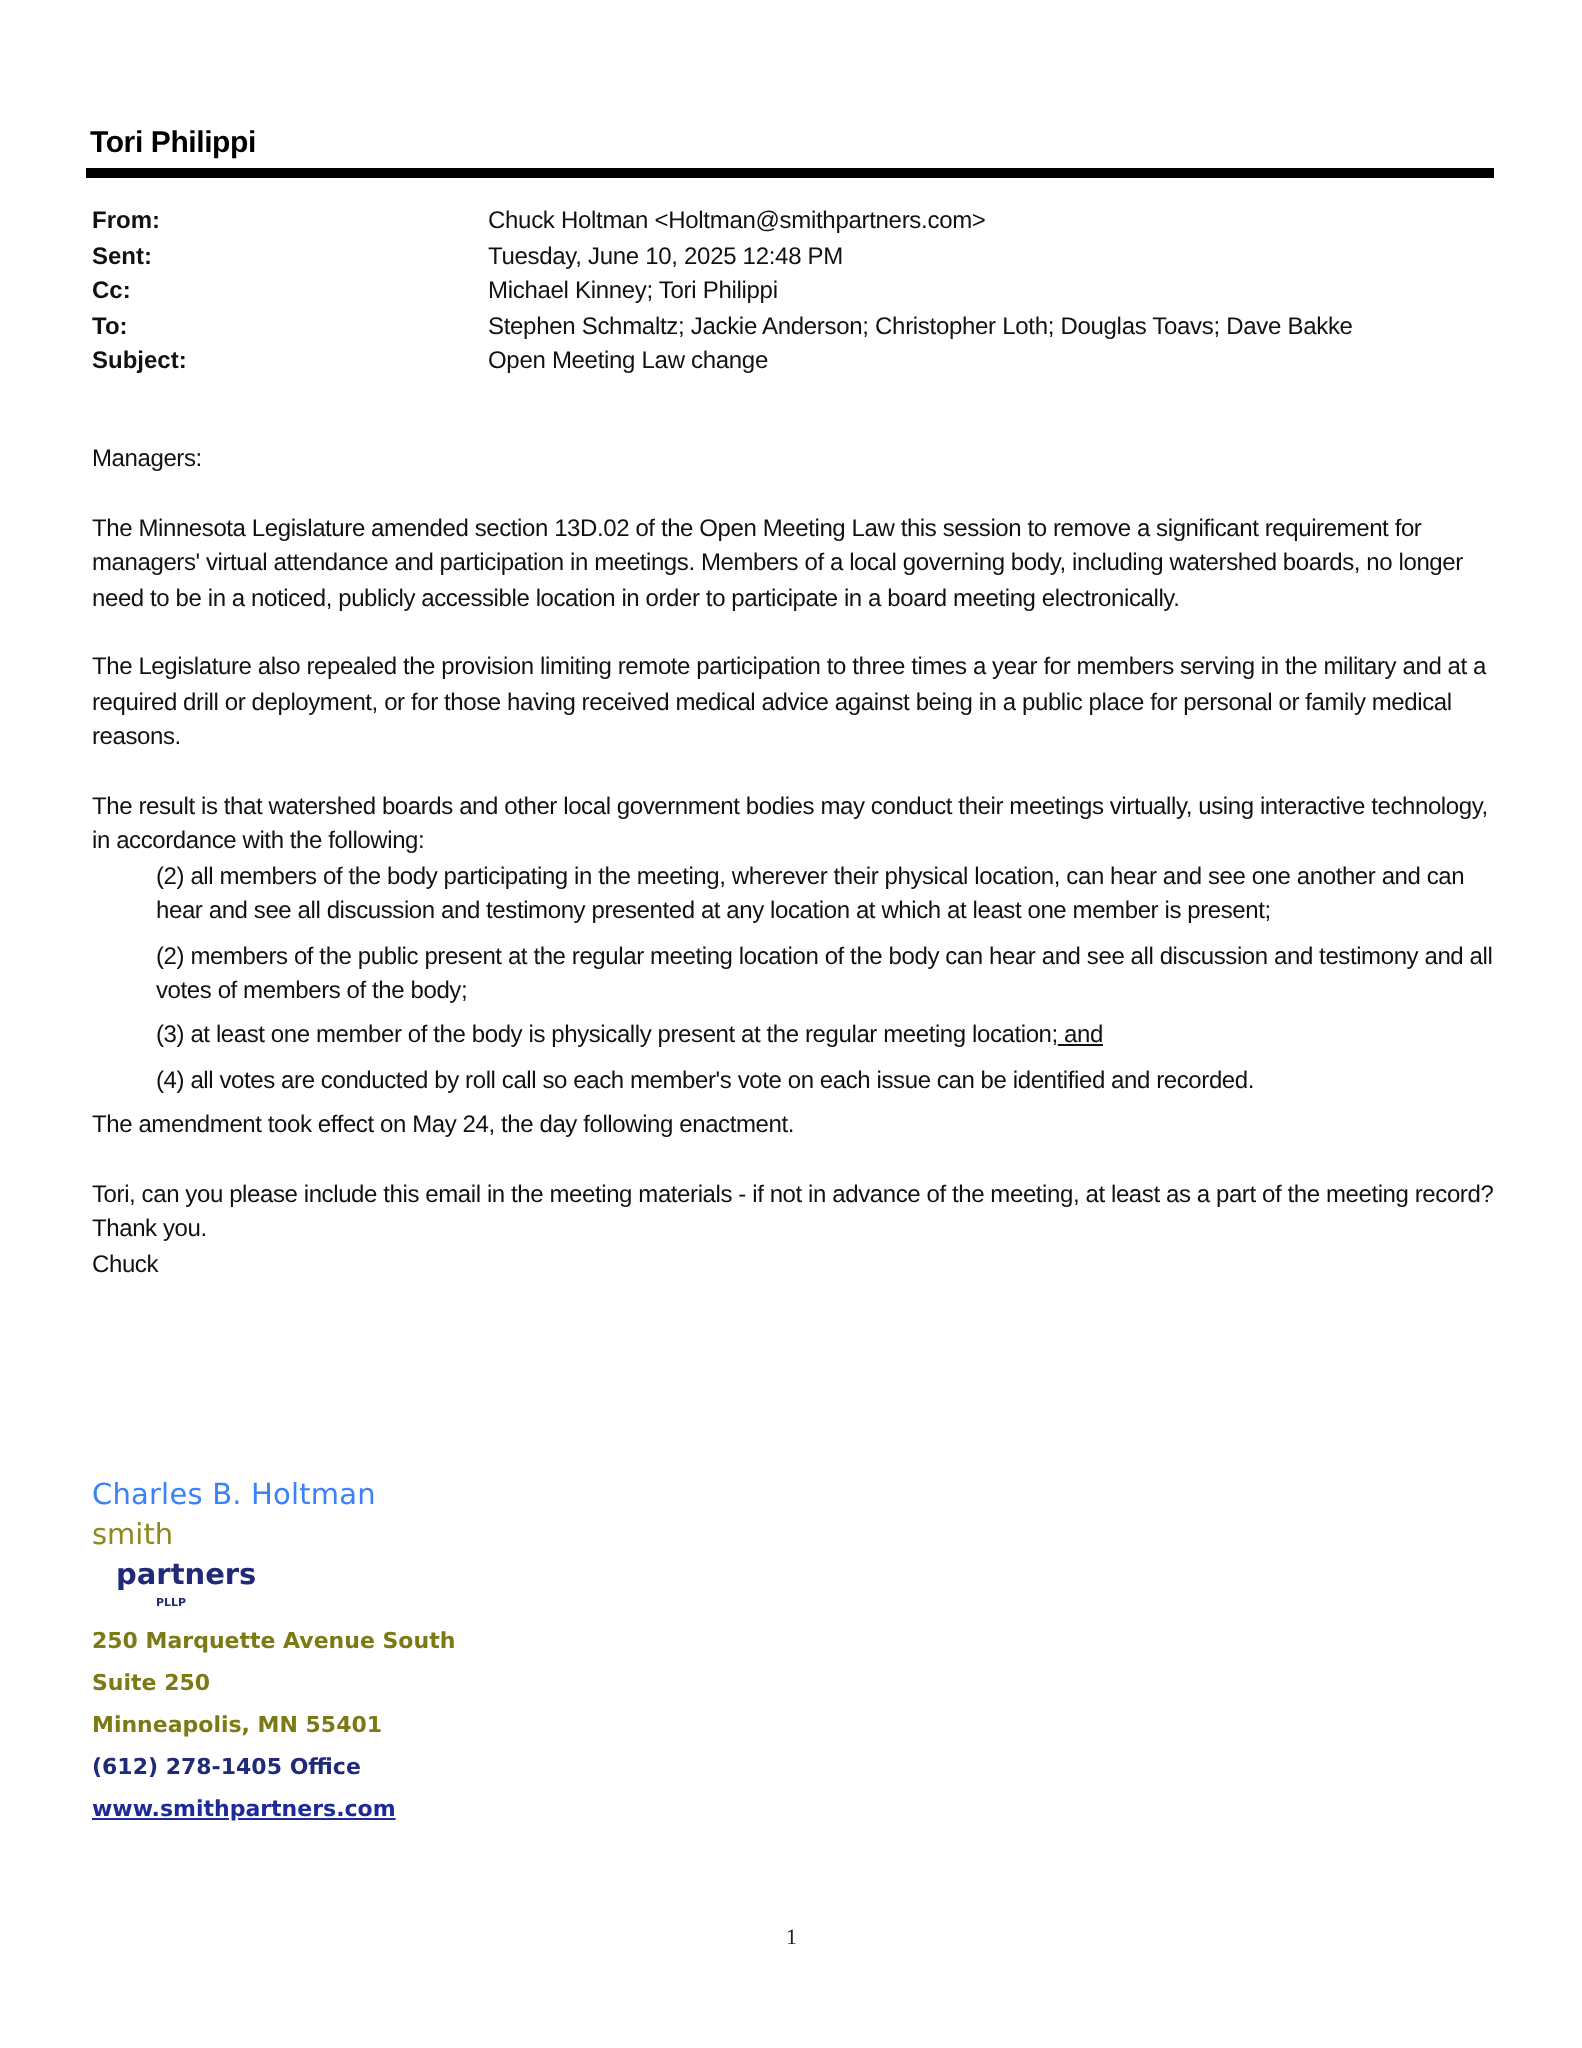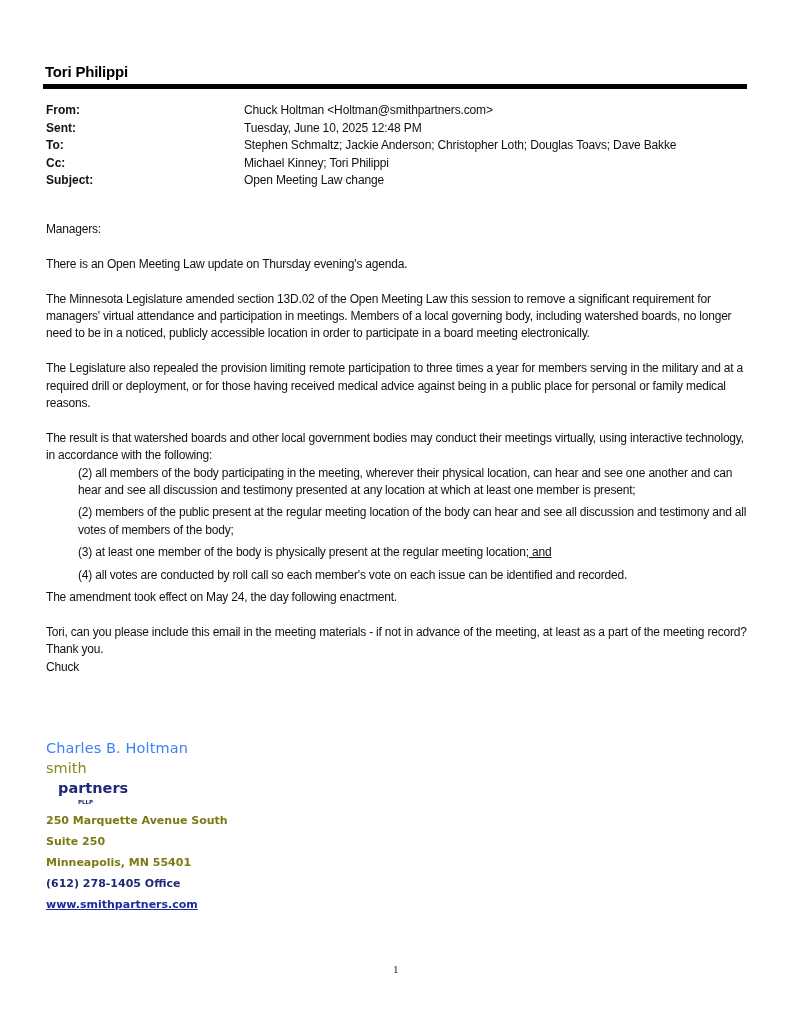--- a/index.html
+++ b/index.html
@@ -146,36 +146,35 @@
   <div class="headers">
     <div class="hdr-row">
       <span class="hdr-label">From:</span>
       <span class="hdr-value">Chuck Holtman &lt;Holtman@smithpartners.com&gt;</span>
     </div>
     <div class="hdr-row">
       <span class="hdr-label">Sent:</span>
       <span class="hdr-value">Tuesday, June 10, 2025 12:48 PM</span>
     </div>
     <div class="hdr-row">
+      <span class="hdr-label">Cc:</span>
+      <span class="hdr-value">Michael Kinney; Tori Philippi</span>
+    </div>
+    <div class="hdr-row">
       <span class="hdr-label">To:</span>
       <span class="hdr-value">Stephen Schmaltz; Jackie Anderson; Christopher Loth; Douglas  Toavs; Dave Bakke</span>
     </div>
     <div class="hdr-row">
-      <span class="hdr-label">Cc:</span>
-      <span class="hdr-value">Michael Kinney; Tori Philippi</span>
-    </div>
-    <div class="hdr-row">
       <span class="hdr-label">Subject:</span>
       <span class="hdr-value">Open Meeting Law change</span>
     </div>
   </div>
 
   <div class="body">
     <p>Managers:</p>
-    <p>There is an Open Meeting Law update on Thursday evening's agenda.</p>
     <p>The Minnesota Legislature amended section 13D.02 of the Open Meeting Law this session to remove a significant requirement for managers' virtual attendance and participation in meetings.  Members of a local governing body, including watershed boards, no longer need to be in a noticed, publicly accessible location in order to participate in a board meeting electronically.</p>
     <p>The Legislature also repealed the provision limiting remote participation to three times a year for members serving in the military and at a required drill or deployment, or for those having received medical advice against being in a public place for personal or family medical reasons.</p>
     <p class="tight">The result is that watershed boards and other local government bodies may conduct their meetings virtually, using interactive technology, in accordance with the following:</p>
 
     <div class="list">
       <div class="list-item">
         <span>(2) all members of the body participating in the meeting, wherever their physical location, can hear and see one another and can hear and see all discussion and testimony presented at any location at which at least one member is present;</span>
       </div>
       <div class="list-item">
         <span>(2) members of the public present at the regular meeting location of the body can hear and see all discussion and testimony and all votes of members of the body;</span>

